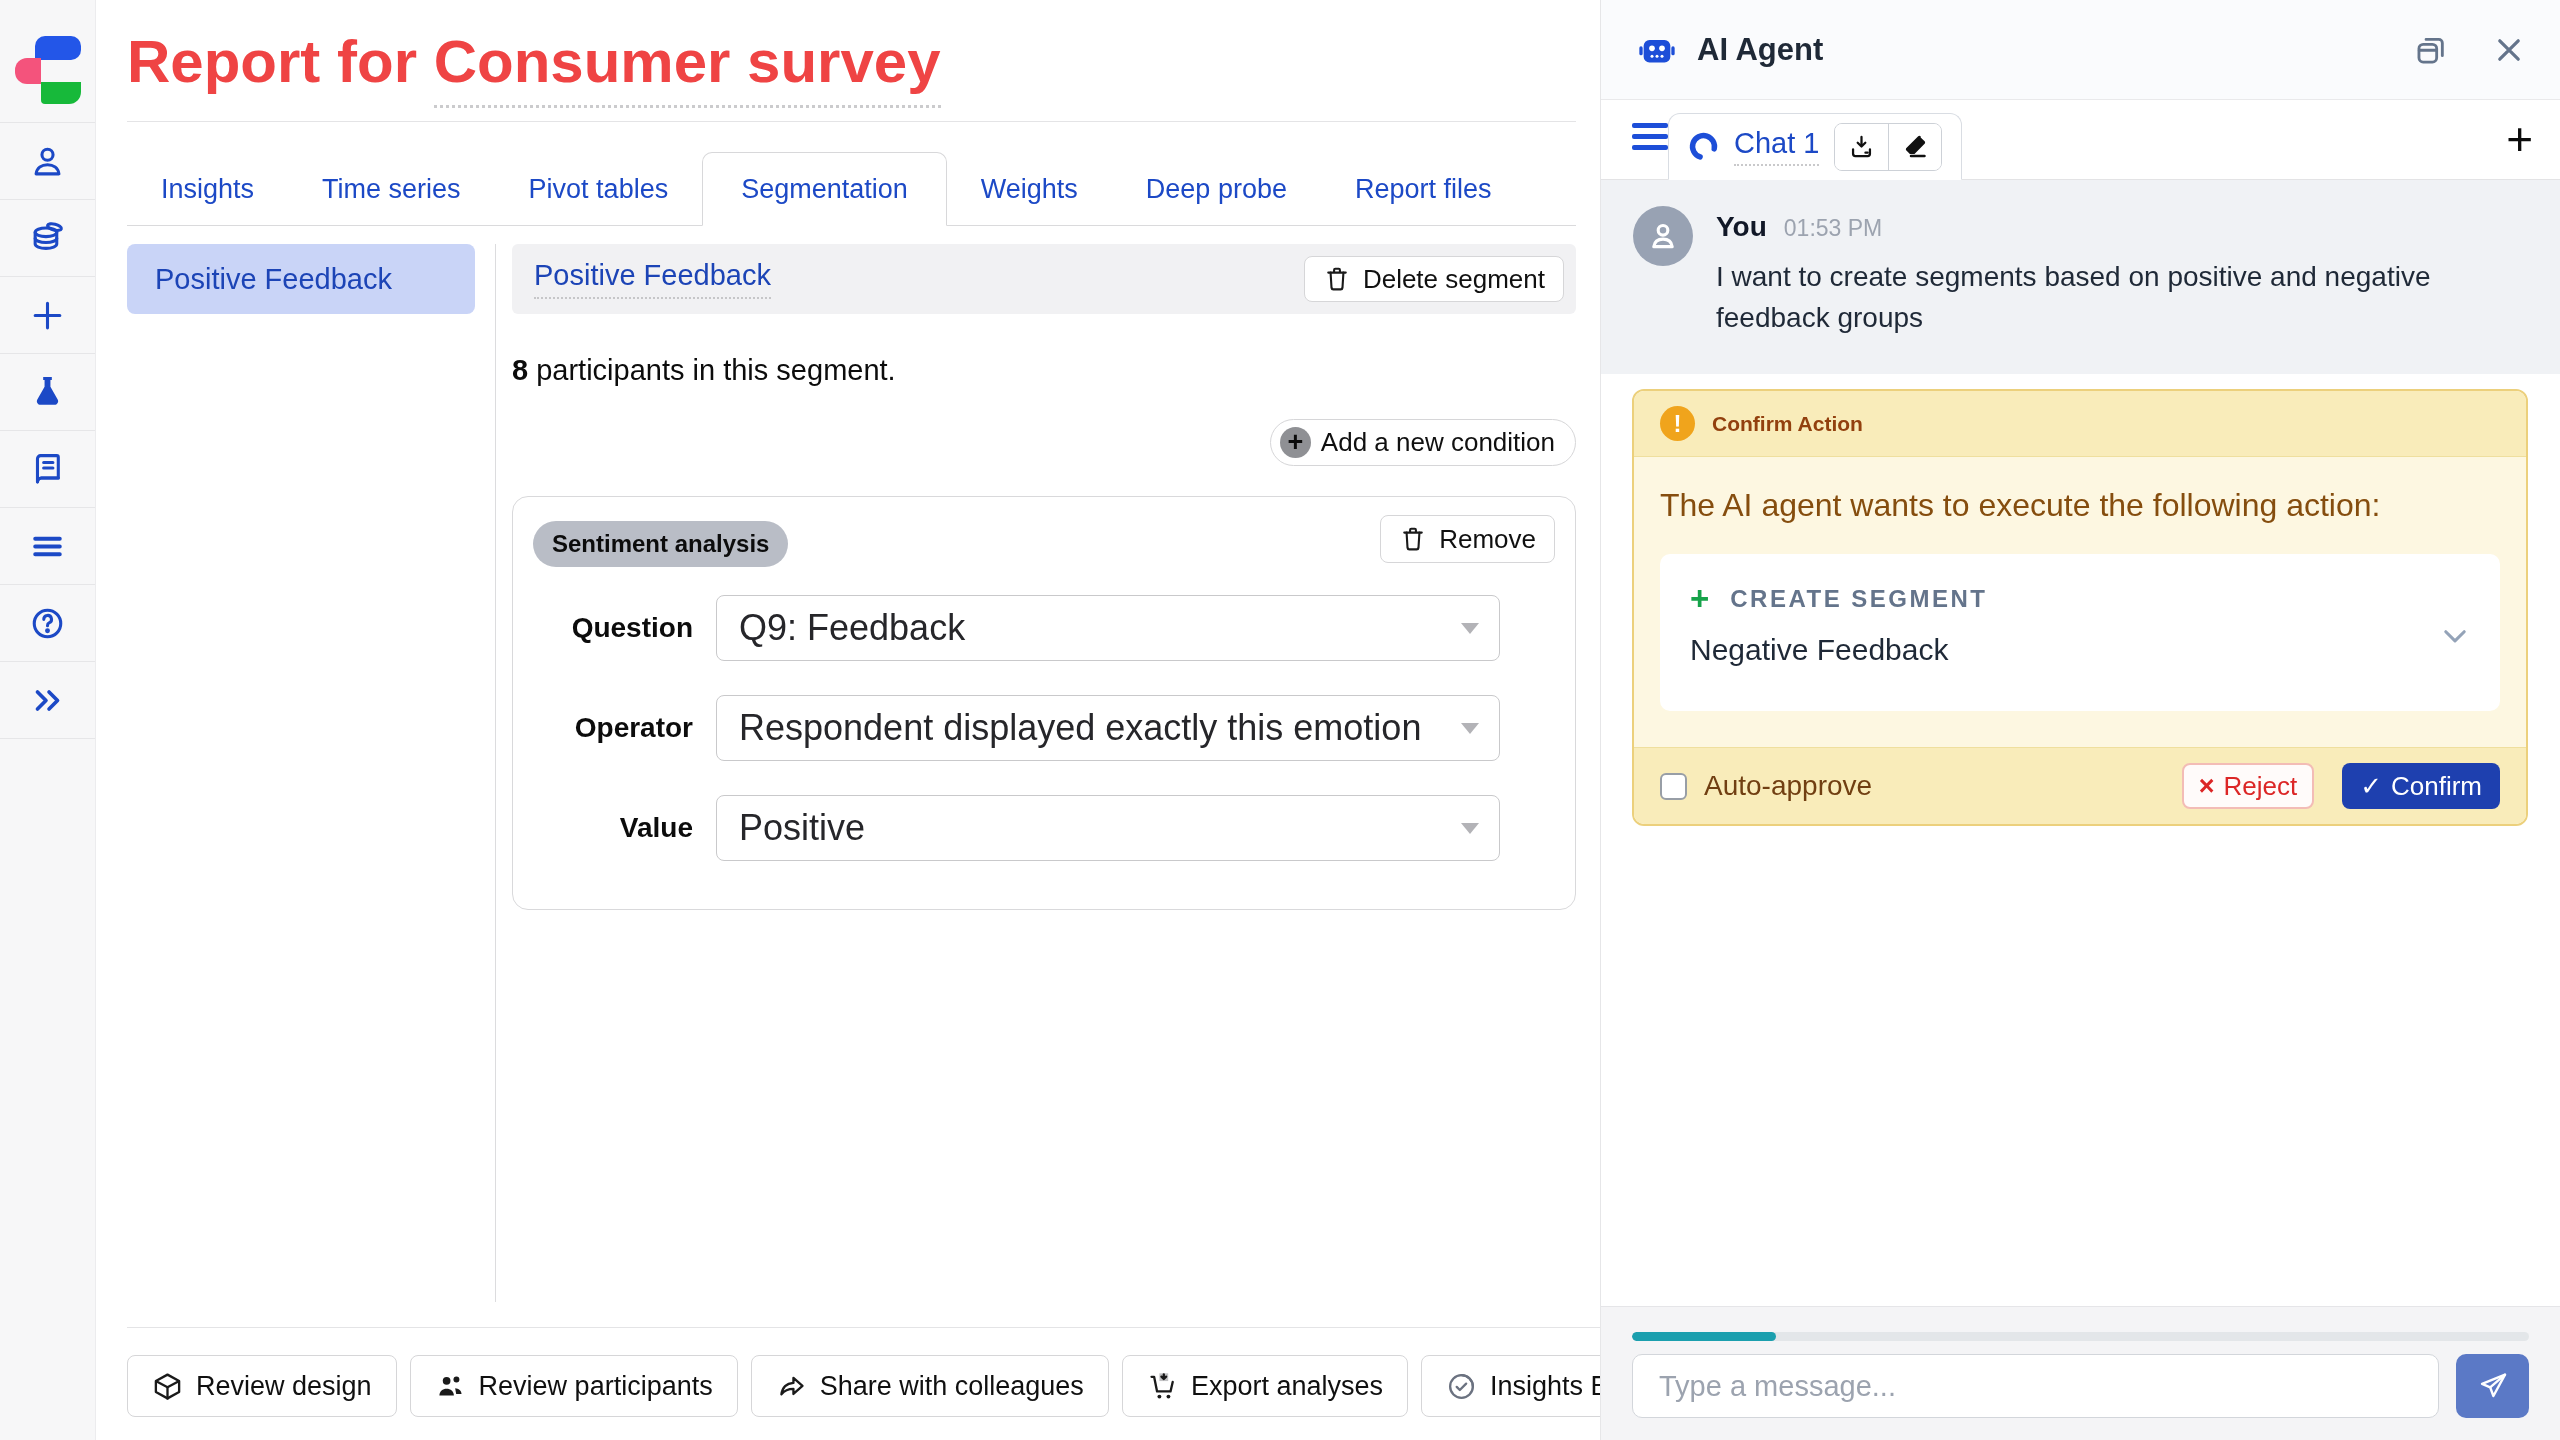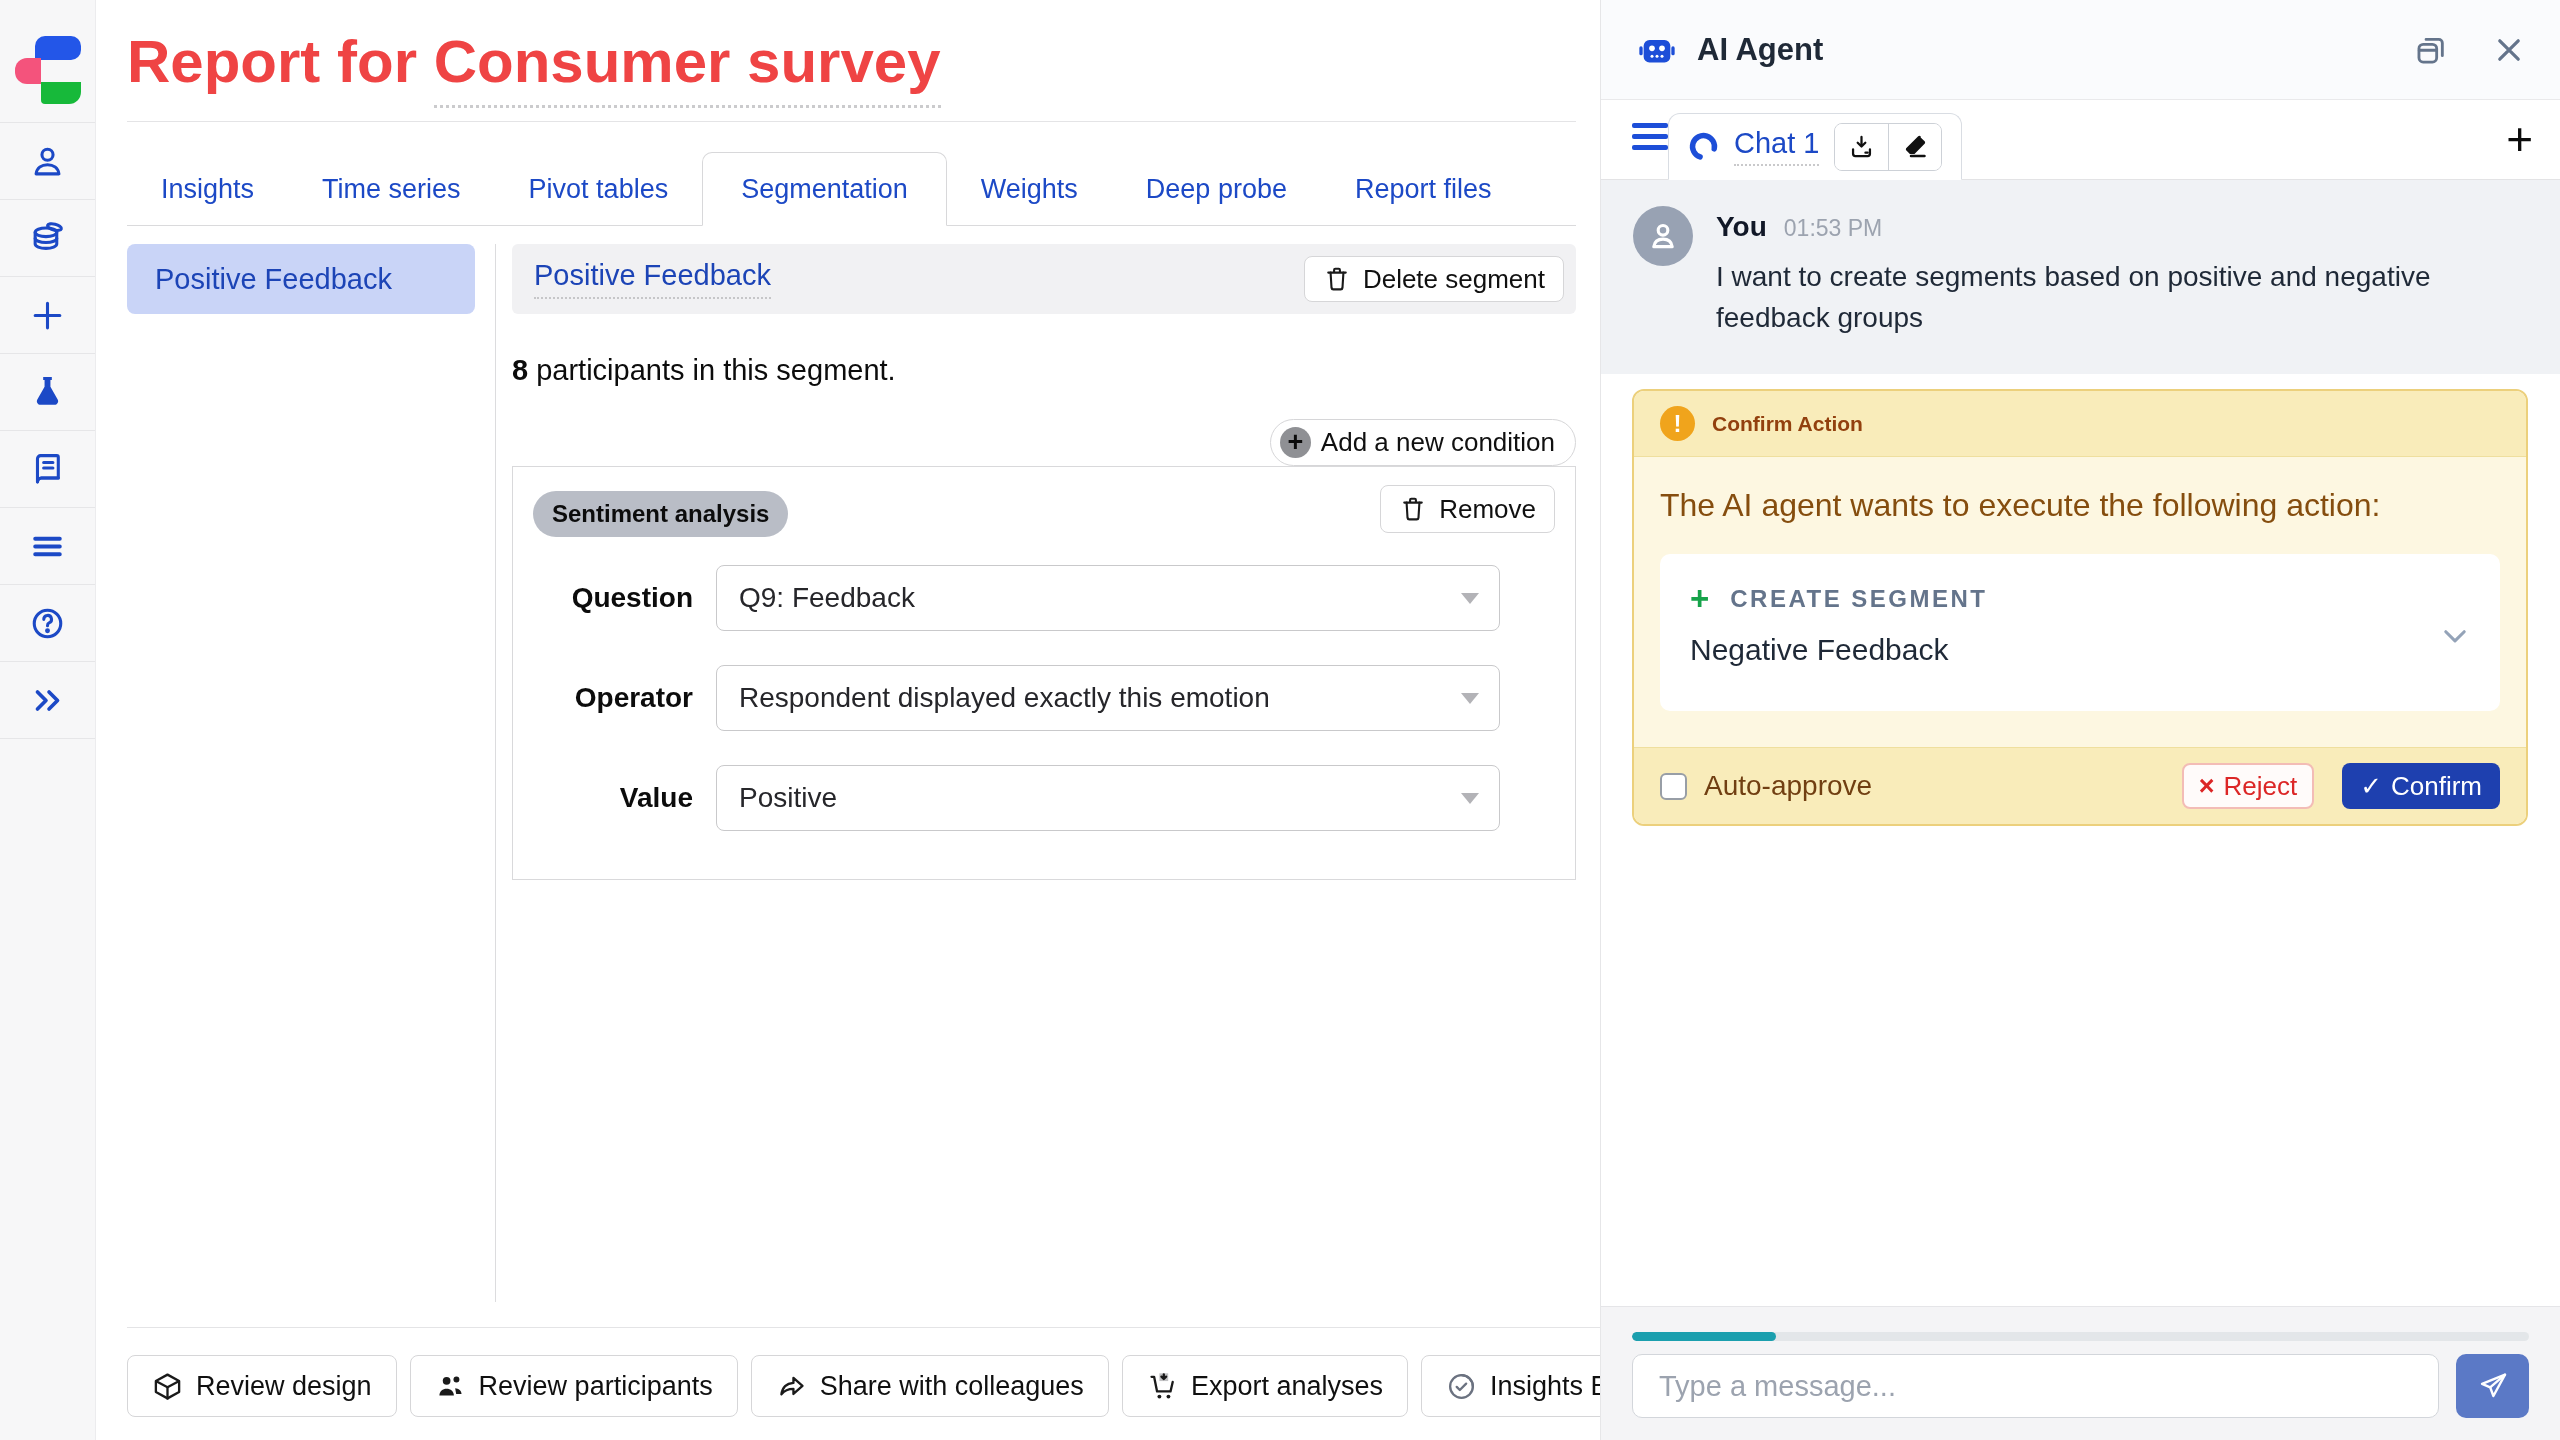--- a/index.html
+++ b/index.html
@@ -37,28 +37,28 @@
   .detail-name { font-size:29px; color:#1c44b6; border-bottom:2px dotted #c6c6c8; padding-bottom:5px; cursor:pointer; }
   .btn { display:inline-flex; align-items:center; gap:12px; background:#fff; border:1px solid #d6d6d8; border-radius:8px; font-size:26px; color:#101010; cursor:pointer; font-family:inherit; white-space:nowrap; }
   .btn svg { width:28px; height:28px; stroke:#1a1a1a; fill:none; stroke-width:1.8; stroke-linecap:round; stroke-linejoin:round; }
   .delete-btn { margin-left:auto; height:46px; padding:0 18px; }
 
   .respondents { margin-top:40px; font-size:29px; }
   .add-row { display:flex; justify-content:flex-end; margin-top:32px; }
   .add-btn { height:47px; padding:0 20px 0 9px; border-radius:24px; gap:10px; }
   .add-icon { width:31px; height:31px; border-radius:50%; background:#8f9094; color:#0b0b0b; display:flex; align-items:center; justify-content:center; font-size:27px; font-weight:bold; line-height:1; }
 
-  .cond-card { border:1px solid #d9d9db; border-radius:0; padding:18px 20px 48px 20px; }
+  .cond-card { margin-top:30px; border:1px solid #d9d9db; border-radius:16px; padding:18px 20px 48px 20px; }
   .cond-top { display:flex; align-items:flex-start; justify-content:space-between; }
   .cond-pill { background:#b9bdc6; border-radius:999px; padding:9px 19px; font-size:24px; font-weight:bold; color:#0c0c0c; margin-top:6px; }
   .remove-btn { height:48px; padding:0 18px; }
   .cond-rows { margin-top:28px; display:flex; flex-direction:column; gap:34px; }
   .cond-row { display:flex; align-items:center; }
   .cond-label { width:160px; text-align:right; margin-right:23px; font-size:28px; font-weight:bold; flex:none; }
-  .select { width:784px; height:66px; border:1px solid #c9c9cb; border-radius:8px; background:#fff; display:flex; align-items:center; padding:0 56px 0 22px; font-size:28px; color:#26262a; position:relative; cursor:pointer; }
+  .select { width:784px; height:66px; border:1px solid #c9c9cb; border-radius:8px; background:#fff; display:flex; align-items:center; padding:0 56px 0 22px; font-size:36px; color:#26262a; position:relative; cursor:pointer; }
   .select .caret { position:absolute; right:20px; top:50%; margin-top:-5px; width:0; height:0; border-left:9px solid transparent; border-right:9px solid transparent; border-top:11px solid #b3b3b7; }
 
   .main-footer { position:absolute; left:31px; right:0; bottom:0; height:113px; border-top:1px solid #e4e4e6; padding-top:27px; display:flex; gap:13px; }
   .tool-btn { height:62px; padding:0 24px; font-size:27px; gap:13px; flex:none; }
   .tool-btn svg { width:31px; height:31px; }
 
   
   .ai-panel { position:absolute; left:1600px; top:0; width:960px; height:1440px; background:#fff; border-left:1px solid #e6e6e8; display:flex; flex-direction:column; }
   .ai-header { height:100px; flex:none; background:#fafbfd; border-bottom:1px solid #e9e9eb; display:flex; align-items:center; padding:0 34px; }
   .ai-title { margin-left:18px; font-size:31px; font-weight:bold; color:#1f2937; }

